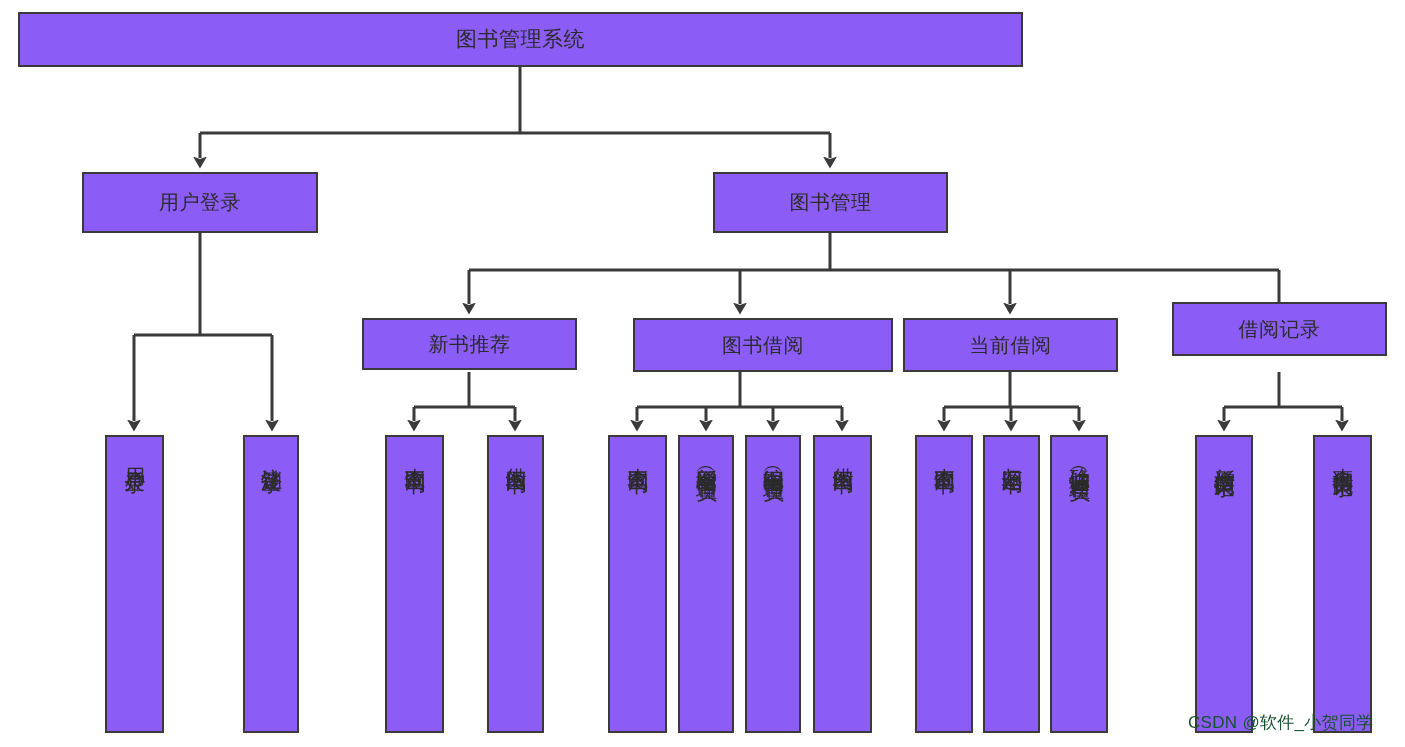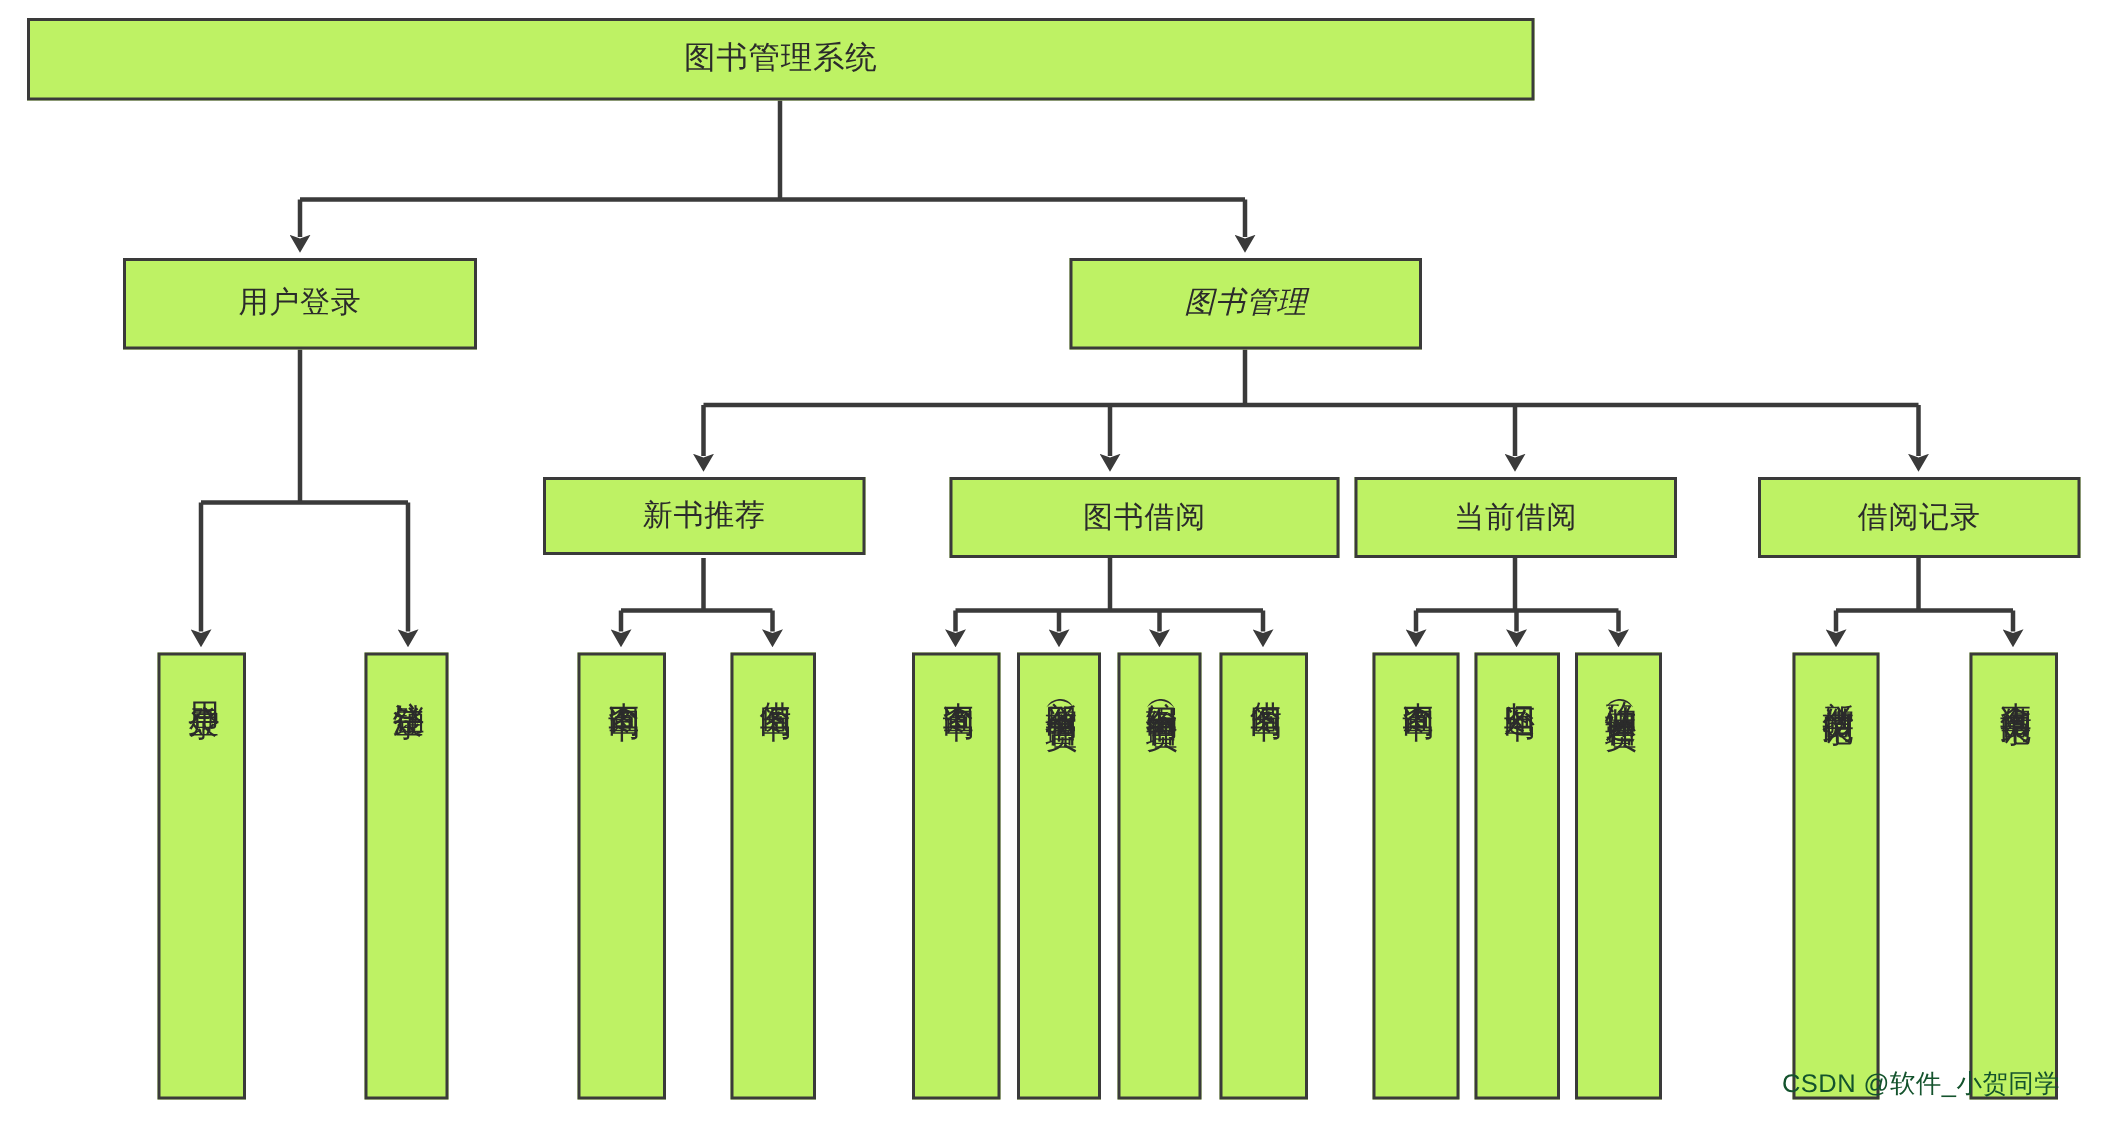--- a/index.html
+++ b/index.html
@@ -23,21 +23,21 @@
     position: absolute;
     left: 0;
     top: 0;
     width: 1405px;
     height: 747px;
   }
   .node-box {
     position: absolute;
     box-sizing: border-box;
     border: 2px solid #3a3a3a;
-    background: #bef264;
+    background: #8b5cf6;
     display: flex;
     align-items: center;
     justify-content: center;
     color: #2b2b2b;
   }
   .node-label {
     font-size: 20px;
     line-height: 1.15;
     letter-spacing: 0.5px;
     white-space: nowrap;
@@ -137,34 +137,34 @@
     </g>
   </svg>
 
   <div class="node-box root" style="left:18px;top:12px;width:1005px;height:55px;">
     <span class="node-label">图书管理系统</span>
   </div>
 
   <div class="node-box" style="left:82px;top:172px;width:236px;height:61px;">
     <span class="node-label">用户登录</span>
   </div>
-  <div class="node-box" style="left:713px;top:172px;width:235px;height:61px;font-style:italic;">
+  <div class="node-box" style="left:713px;top:172px;width:235px;height:61px;">
     <span class="node-label">图书管理</span>
   </div>
 
   <div class="node-box" style="left:362px;top:318px;width:215px;height:52px;">
     <span class="node-label">新书推荐</span>
   </div>
   <div class="node-box" style="left:633px;top:318px;width:260px;height:54px;">
     <span class="node-label">图书借阅</span>
   </div>
   <div class="node-box" style="left:903px;top:318px;width:215px;height:54px;justify-content:center;">
     <span class="node-label">当前借阅</span>
   </div>
-  <div class="node-box" style="left:1172px;top:318px;width:215px;height:54px;">
+  <div class="node-box" style="left:1172px;top:302px;width:215px;height:54px;">
     <span class="node-label">借阅记录</span>
   </div>
 
   <div class="node-box leaf" style="left:105px;top:435px;width:59px;height:298px;">
     <span class="node-label">用户登录</span>
   </div>
   <div class="node-box leaf" style="left:243px;top:435px;width:56px;height:298px;">
     <span class="node-label">注销登录</span>
   </div>
   <div class="node-box leaf" style="left:385px;top:435px;width:59px;height:298px;">

